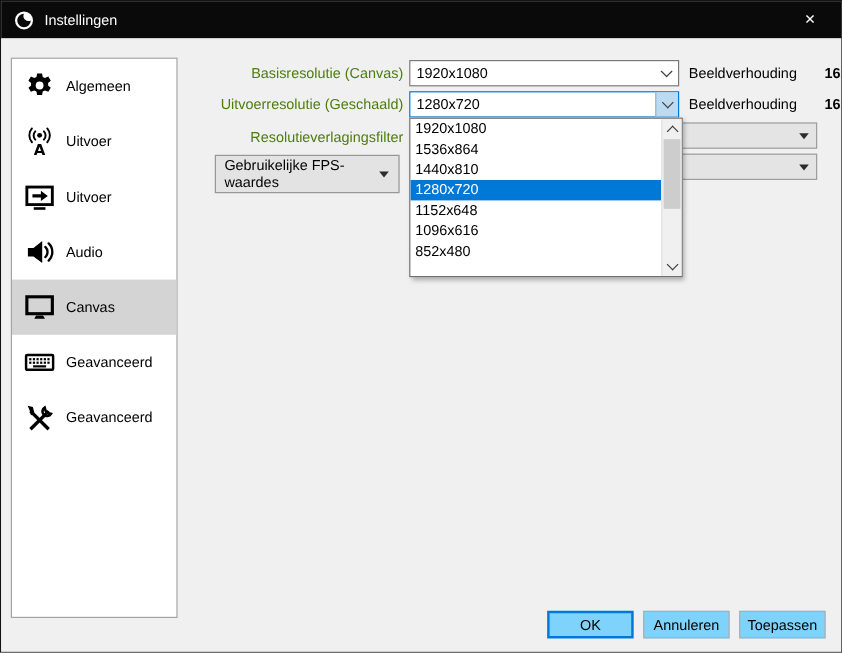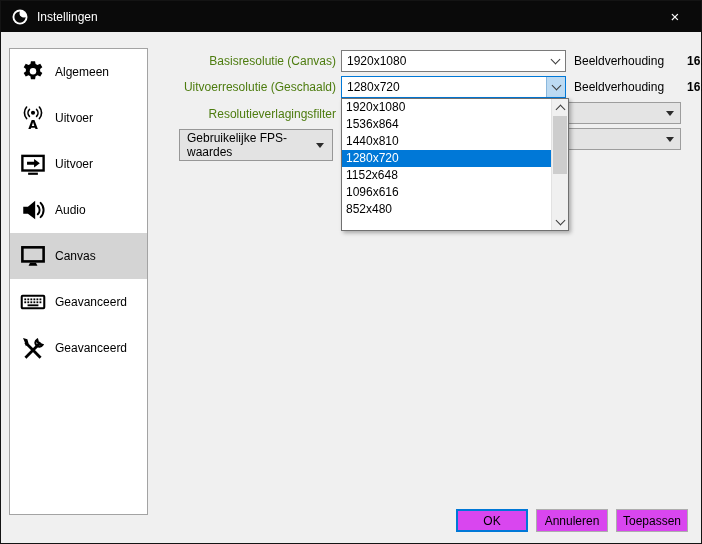--- a/index.html
+++ b/index.html
@@ -45,21 +45,21 @@
   .dd-option.selected{background:#0078d7;color:#ffffff}
   .dd-scroll{flex:0 0 17px;background:#f0f0f0;border-left:1px solid #e2e2e2;position:relative}
   .dd-thumb{position:absolute;left:1px;right:1px;top:17px;height:58px;background:#cdcdcd;cursor:pointer}
   .dd-btn{position:absolute;left:0;width:100%;height:17px;display:flex;align-items:center;justify-content:center;cursor:pointer}
   .dd-btn.up{top:0}
   .dd-btn.down{bottom:0}
   .dd-btn.up::after{content:"";width:6px;height:6px;border-left:1.4px solid #3c3c3c;border-top:1.4px solid #3c3c3c;transform:rotate(45deg);margin-top:3px}
   .dd-btn.down::after{content:"";width:6px;height:6px;border-right:1.4px solid #3c3c3c;border-bottom:1.4px solid #3c3c3c;transform:rotate(45deg);margin-top:-3px}
 
   
-  .btn{position:absolute;top:477px;width:72px;height:23px;background:#d946ef;border:1px solid #adadad;display:flex;align-items:center;justify-content:center;color:#000;cursor:pointer}
+  .btn{position:absolute;top:477px;width:72px;height:23px;background:#7dd3fc;border:1px solid #adadad;display:flex;align-items:center;justify-content:center;color:#000;cursor:pointer}
   .btn.ok{left:455px;border:2px solid #0078d7}
   .btn.cancel{left:535px}
   .btn.apply{left:615px}
 </style>
 </head>
 <body>
 
 <div class="window">
   <div class="titlebar">
     <span class="logo">

